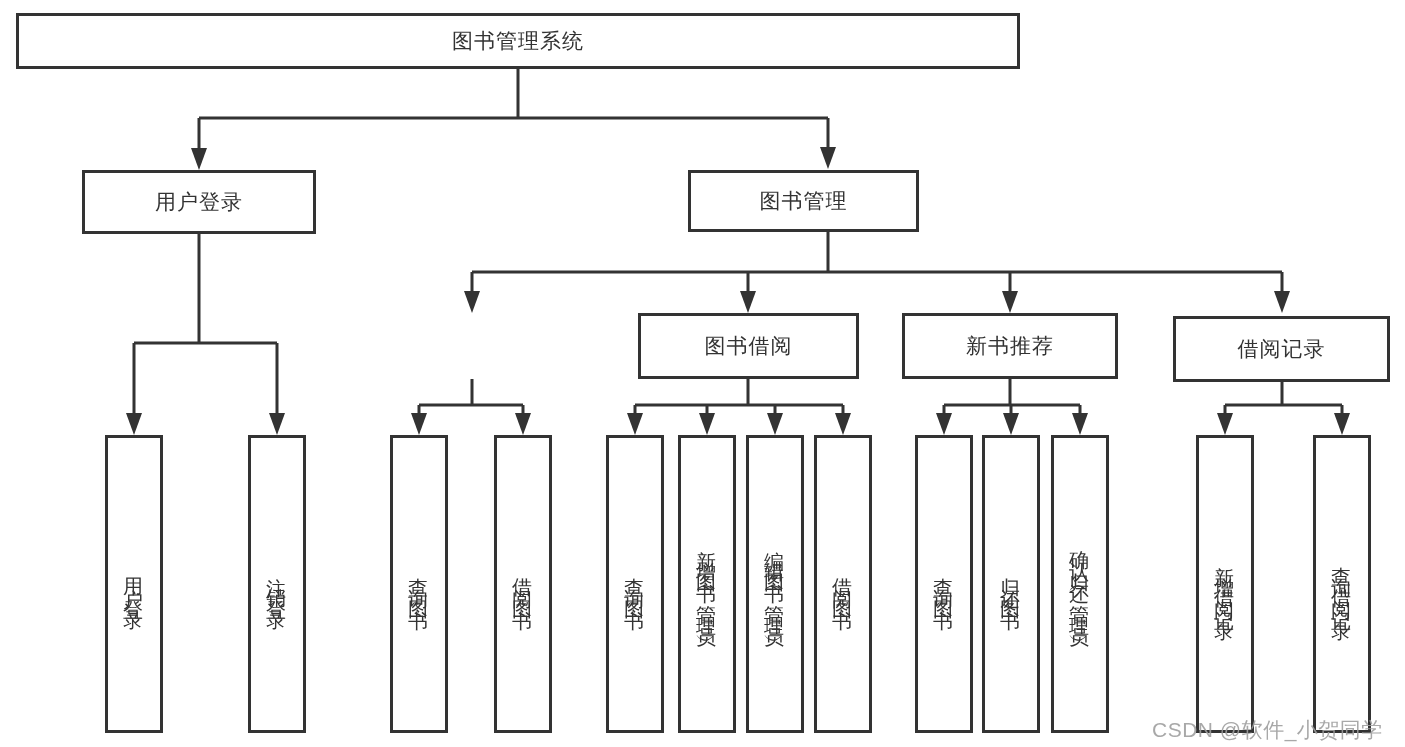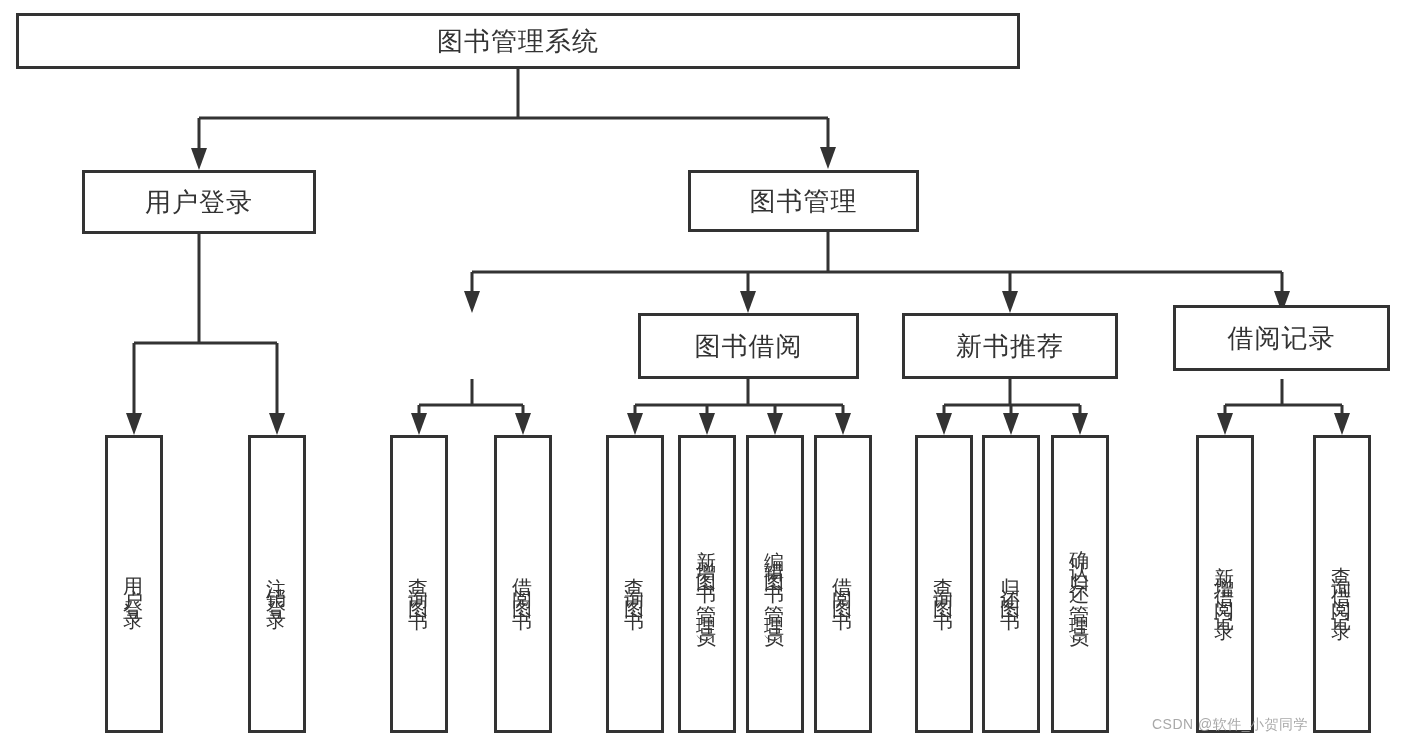--- a/index.html
+++ b/index.html
@@ -22,21 +22,21 @@
     z-index: 1;
   }
   .box {
     position: absolute;
     box-sizing: border-box;
     border: 3px solid #333333;
     background: #ffffff;
     display: flex;
     align-items: center;
     justify-content: center;
-    font-size: 26px;
+    font-size: 21px;
     letter-spacing: 1px;
     color: #333333;
     z-index: 2;
   }
   .vbox {
     position: absolute;
     box-sizing: border-box;
     top: 435px;
     width: 58px;
     height: 298px;
@@ -49,21 +49,21 @@
     font-size: 20px;
     letter-spacing: 11px;
     color: #333333;
     z-index: 2;
   }
   #watermark {
     position: absolute;
     left: 1152px;
     top: 716px;
     width: 250px;
-    font-size: 14px;
+    font-size: 21px;
     letter-spacing: 0.5px;
     color: rgba(158, 158, 158, 0.9);
     white-space: nowrap;
     z-index: 5;
   }
   .line {
     stroke: #333333;
     stroke-width: 3;
     fill: none;
   }
@@ -113,21 +113,21 @@
     <polygon class="arrow" points="1342,435 1334,413 1350,413"></polygon>
   </svg>
 
   <div class="box" style="left:16px; top:13px; width:1004px; height:56px;">图书管理系统</div>
 
   <div class="box" style="left:82px; top:170px; width:234px; height:64px;">用户登录</div>
   <div class="box" style="left:688px; top:170px; width:231px; height:62px;">图书管理</div>
 
   <div class="box" style="left:638px; top:313px; width:221px; height:66px;">图书借阅</div>
   <div class="box" style="left:902px; top:313px; width:216px; height:66px;">新书推荐</div>
-  <div class="box" style="left:1173px; top:305px; width:217px; height:66px;">借阅记录</div>
+  <div class="box" style="left:1173px; top:316px; width:217px; height:66px;">借阅记录</div>
 
   <div class="vbox" style="left:105px;">用户登录</div>
   <div class="vbox" style="left:248px;">注销登录</div>
 
   <div class="vbox" style="left:390px;">查询图书</div>
   <div class="vbox" style="left:494px;">借阅图书</div>
 
   <div class="vbox" style="left:606px;">查询图书</div>
   <div class="vbox" style="left:678px;">新增图书（管理员）</div>
   <div class="vbox" style="left:746px;">编辑图书（管理员）</div>

